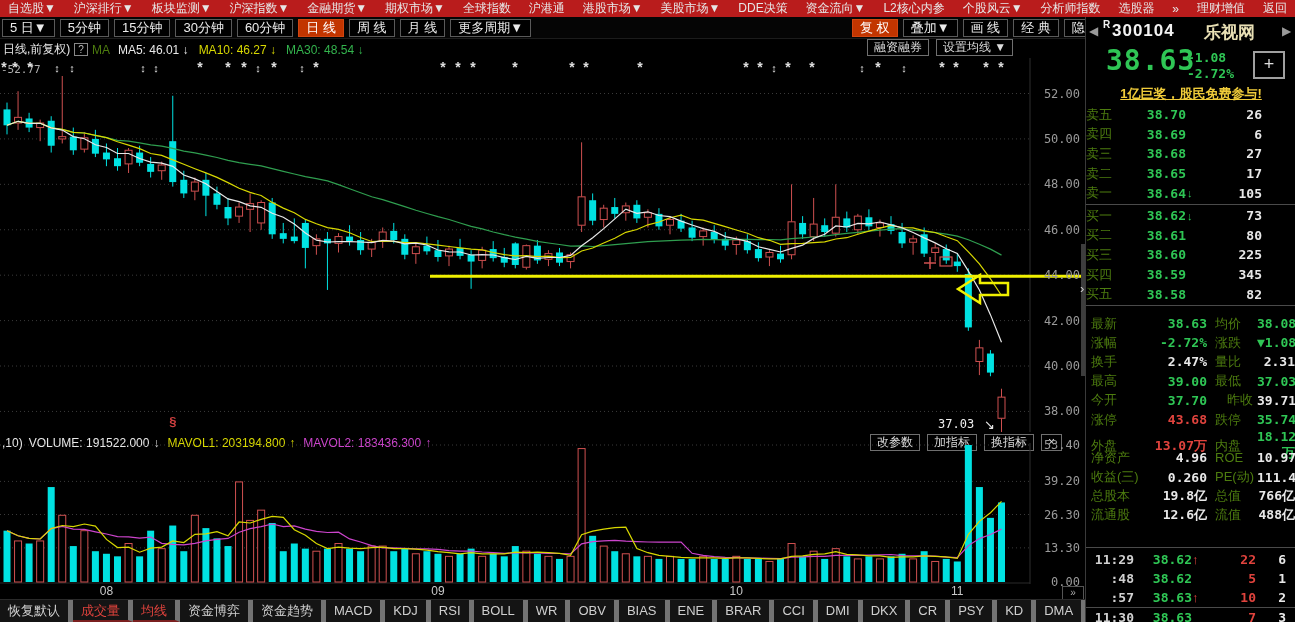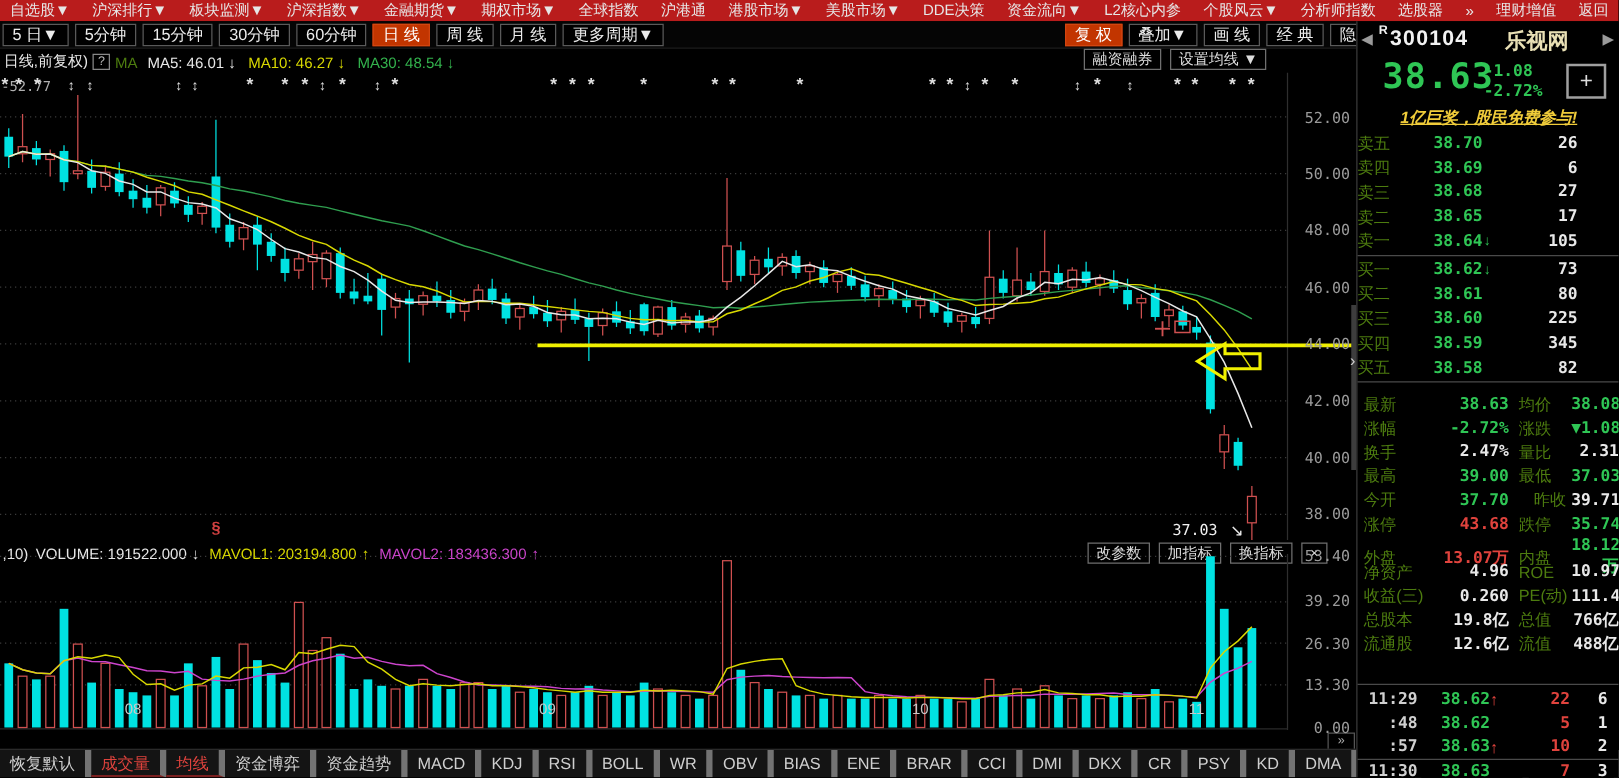--- a/index.html
+++ b/index.html
@@ -15,33 +15,33 @@
   .tb-group{position:absolute;top:2px;display:flex;height:18px;}
   .tb-btn{border:1px solid #5a5a5a;margin-right:5px;padding:0 7px;font-size:13px;line-height:16px;color:#ececec;background:#000;white-space:nowrap;}
   .tb-btn.active{background:#c23500;border-color:#d24510;color:#fff;}
   
   .hdr{font-size:12px;white-space:nowrap;}
   .hdr-btn{border:1px solid #6f6f6f;padding:0 6px;margin-left:7px;font-size:12px;line-height:15px;color:#ddd;background:#000;}
   .qbox{border:1px solid #888;color:#bbb;font-size:10px;padding:0 3px;margin:0 4px;}
   
   svg{display:block;overflow:hidden;}
   .axis-lab{position:absolute;width:48px;text-align:right;font-size:12px;color:#9b9b9b;font-family:"DejaVu Sans Mono",monospace;}
-  .month-lab{position:absolute;top:560px;width:26px;text-align:center;font-size:12px;color:#c8c8c8;}
+  .month-lab{position:absolute;top:584px;width:26px;text-align:center;font-size:12px;color:#c8c8c8;}
   
   #panel{left:1085px;top:17px;width:210px;height:605px;border-left:1px solid #3a3a3a;box-sizing:border-box;background:#000;}
   .sepline{position:absolute;left:0;width:209px;height:0;border-top:1px solid #4a4a4a;}
   .g{color:#2fc655;} .r{color:#e0433d;} .c{color:#00dede;} .w{color:#e8e8e8;} .lb{color:#4d7c0f;}
   .num{font-family:"DejaVu Sans Mono","Liberation Mono",monospace;font-weight:bold;}
   #sym-row{left:0;top:0;width:210px;height:29px;}
   #quote-price{left:20px;top:27px;font-size:28px;letter-spacing:1px;}
   .chg{position:absolute;left:101px;font-size:13px;}
   #plus-btn{left:167px;top:34px;width:28px;height:24px;border:2px solid #a0a0a0;color:#ddd;
             font-size:18px;line-height:22px;text-align:center;}
   #ad-link{left:0;top:68px;width:210px;text-align:center;font-size:13px;font-weight:bold;
-           color:#f0cc3a;text-decoration:underline;font-style:italic;}
+           color:#f0cc3a;text-decoration:underline;}
   .ob-row{display:grid;grid-template-columns:38px 62px 14px 62px;height:19.6px;align-items:center;font-size:13px;}
   .ob-p{text-align:right;} .ob-a{font-size:11px;padding-left:1px;} .ob-q{text-align:right;}
   #stats .st-row{display:grid;grid-template-columns:56px 60px 50px 38px;height:19.2px;align-items:center;font-size:13px;padding-left:5px;}
   .st-v{text-align:right;}
   #ticks .tk-row{display:grid;grid-template-columns:44px 58px 12px 52px 36px;height:19px;align-items:center;font-size:13px;padding-left:4px;}
   .tk-t{text-align:right;color:#d0d0d0;} .tk-q{text-align:right;} .tk-n{text-align:right;padding-right:6px;}
   
   #bottom-bar{left:0;top:599px;width:1085px;height:23px;background:#141414;border-top:1px solid #2a2a2a;
               display:flex;align-items:stretch;box-sizing:border-box;font-size:13px;}
   .bb{padding:0 8px;line-height:21px;border-right:5px solid #737373;color:#cfcfcf;white-space:nowrap;}

